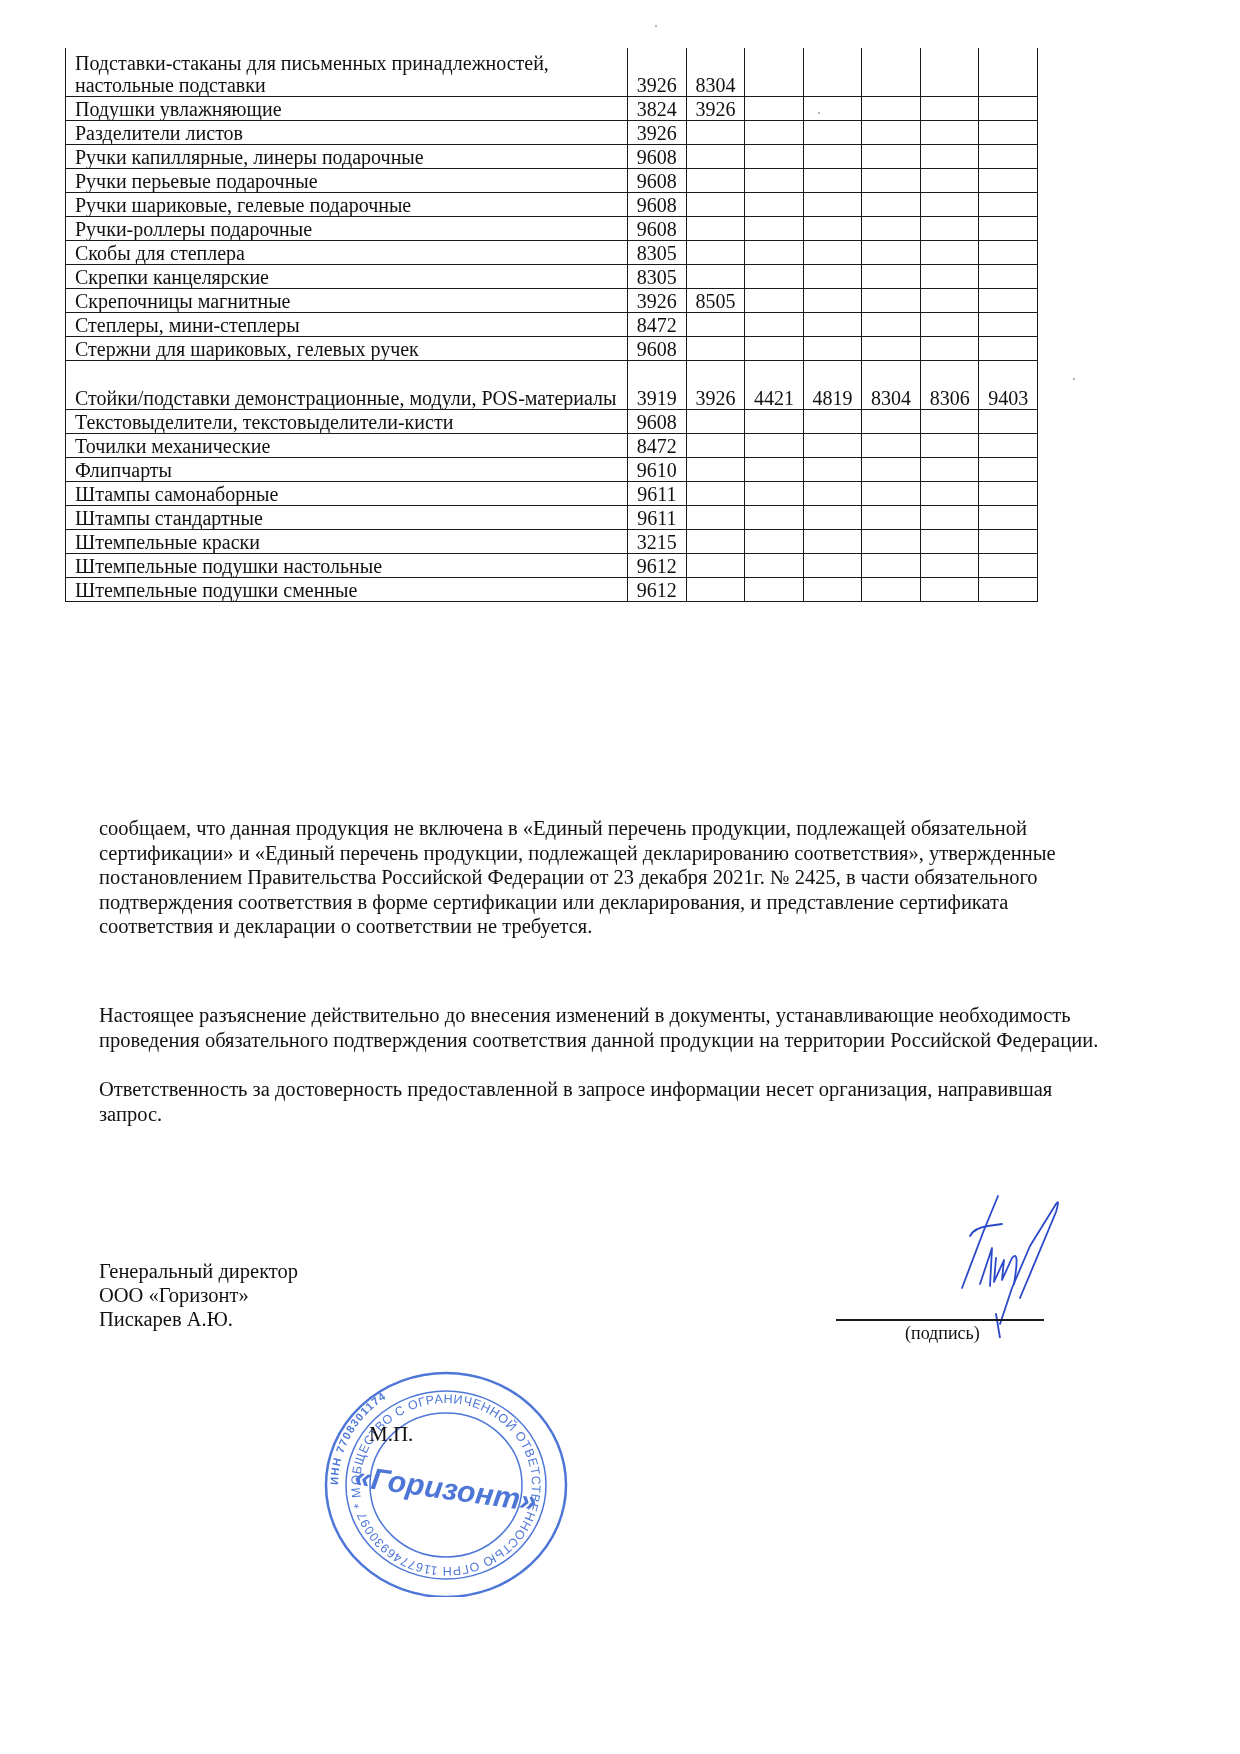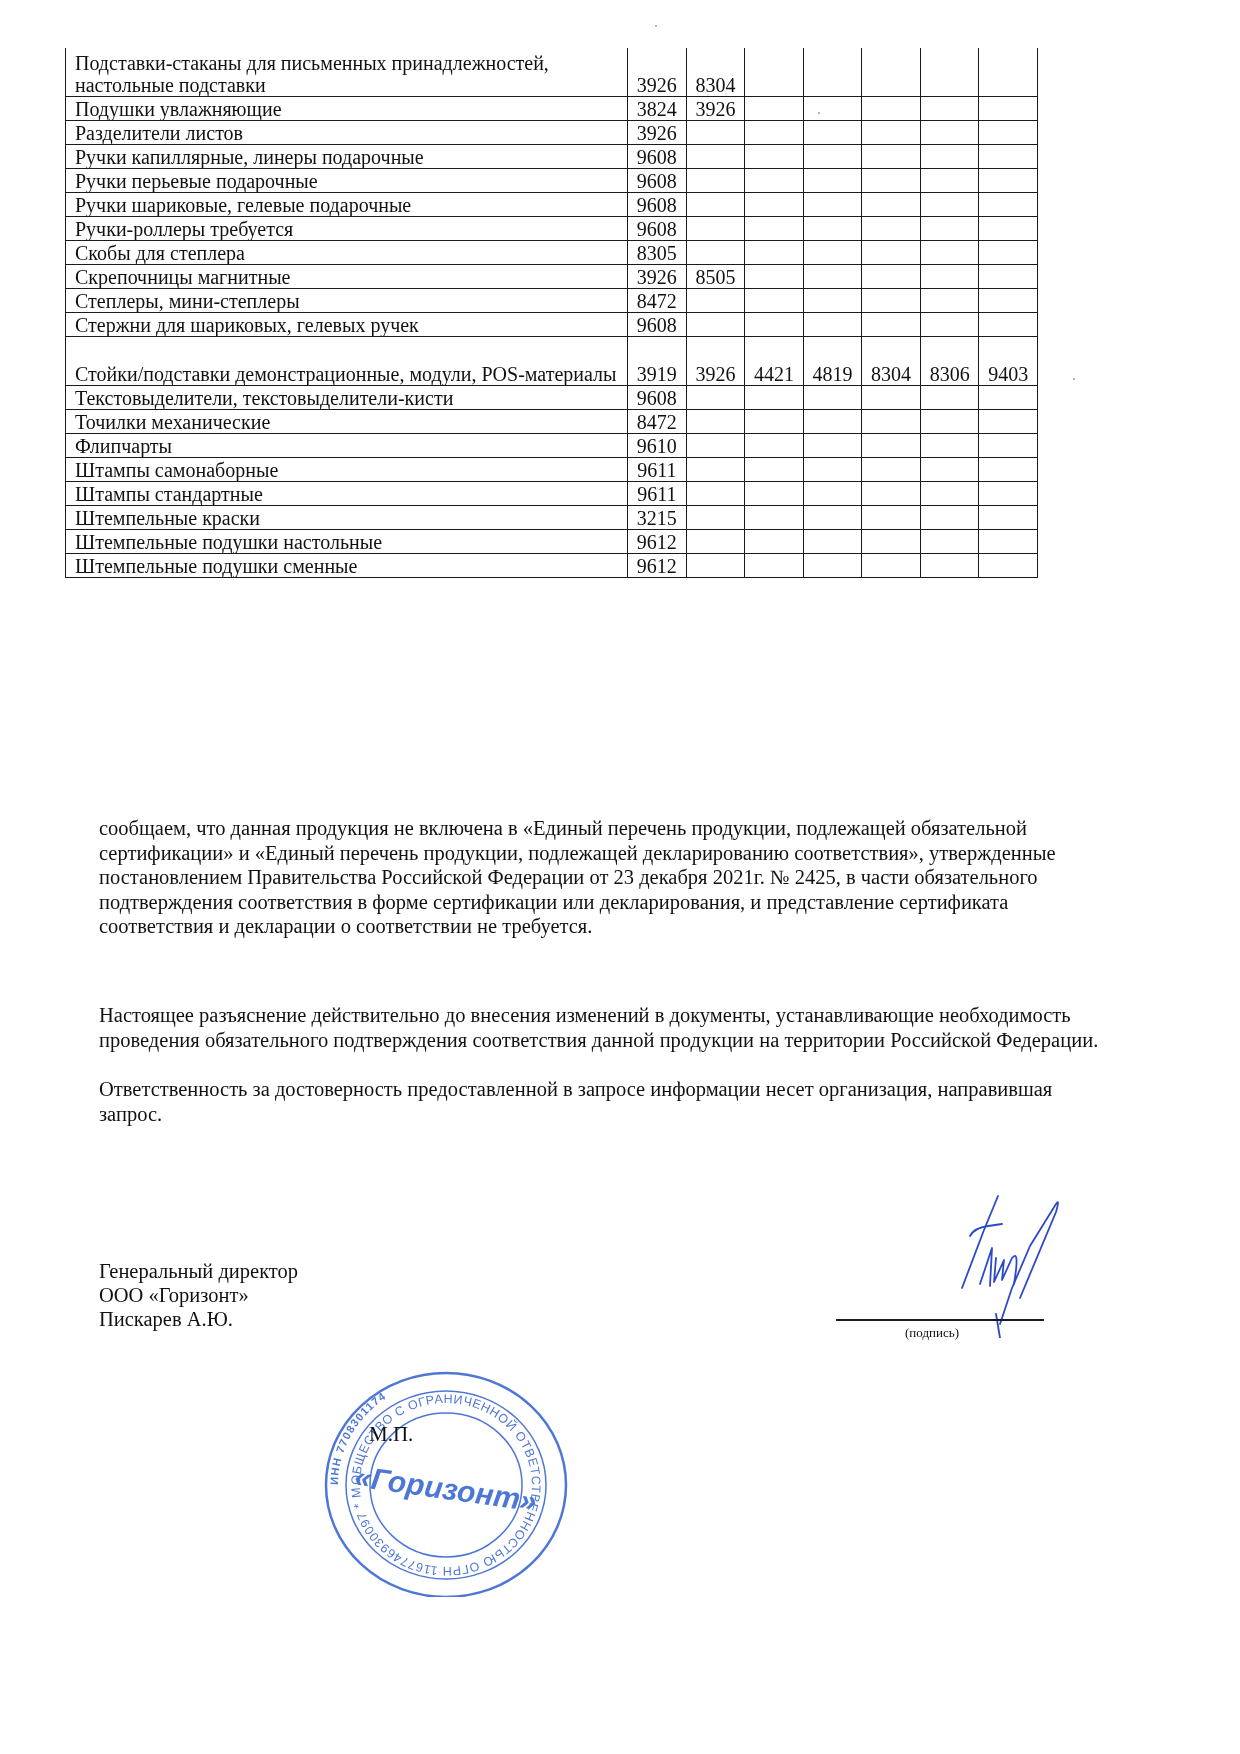--- a/index.html
+++ b/index.html
@@ -82,21 +82,21 @@
       left: 836px;
       top: 1319px;
       width: 208px;
       height: 0;
       border-top: 2px solid #1a1a1a;
     }
     .sig-caption {
       position: absolute;
       left: 905px;
       top: 1325px;
-      font-size: 13px;
+      font-size: 18px;
       line-height: 16px;
     }
     .signature-svg {
       position: absolute;
       left: 960px;
       top: 1188px;
       width: 110px;
       height: 150px;
     }
     
@@ -182,31 +182,41 @@
           <td class="name-cell">Ручки шариковые, гелевые подарочные</td>
           <td class="code-cell">9608</td>
           <td class="code-cell"></td>
           <td class="code-cell"></td>
           <td class="code-cell"></td>
           <td class="code-cell"></td>
           <td class="code-cell"></td>
           <td class="code-cell"></td>
         </tr>
         <tr>
-          <td class="name-cell">Ручки-роллеры требуется</td>
+          <td class="name-cell">Ручки-роллеры подарочные</td>
           <td class="code-cell">9608</td>
           <td class="code-cell"></td>
           <td class="code-cell"></td>
           <td class="code-cell"></td>
           <td class="code-cell"></td>
           <td class="code-cell"></td>
           <td class="code-cell"></td>
         </tr>
         <tr>
           <td class="name-cell">Скобы для степлера</td>
+          <td class="code-cell">8305</td>
+          <td class="code-cell"></td>
+          <td class="code-cell"></td>
+          <td class="code-cell"></td>
+          <td class="code-cell"></td>
+          <td class="code-cell"></td>
+          <td class="code-cell"></td>
+        </tr>
+        <tr>
+          <td class="name-cell">Скрепки канцелярские</td>
           <td class="code-cell">8305</td>
           <td class="code-cell"></td>
           <td class="code-cell"></td>
           <td class="code-cell"></td>
           <td class="code-cell"></td>
           <td class="code-cell"></td>
           <td class="code-cell"></td>
         </tr>
         <tr>
           <td class="name-cell">Скрепочницы магнитные</td>

